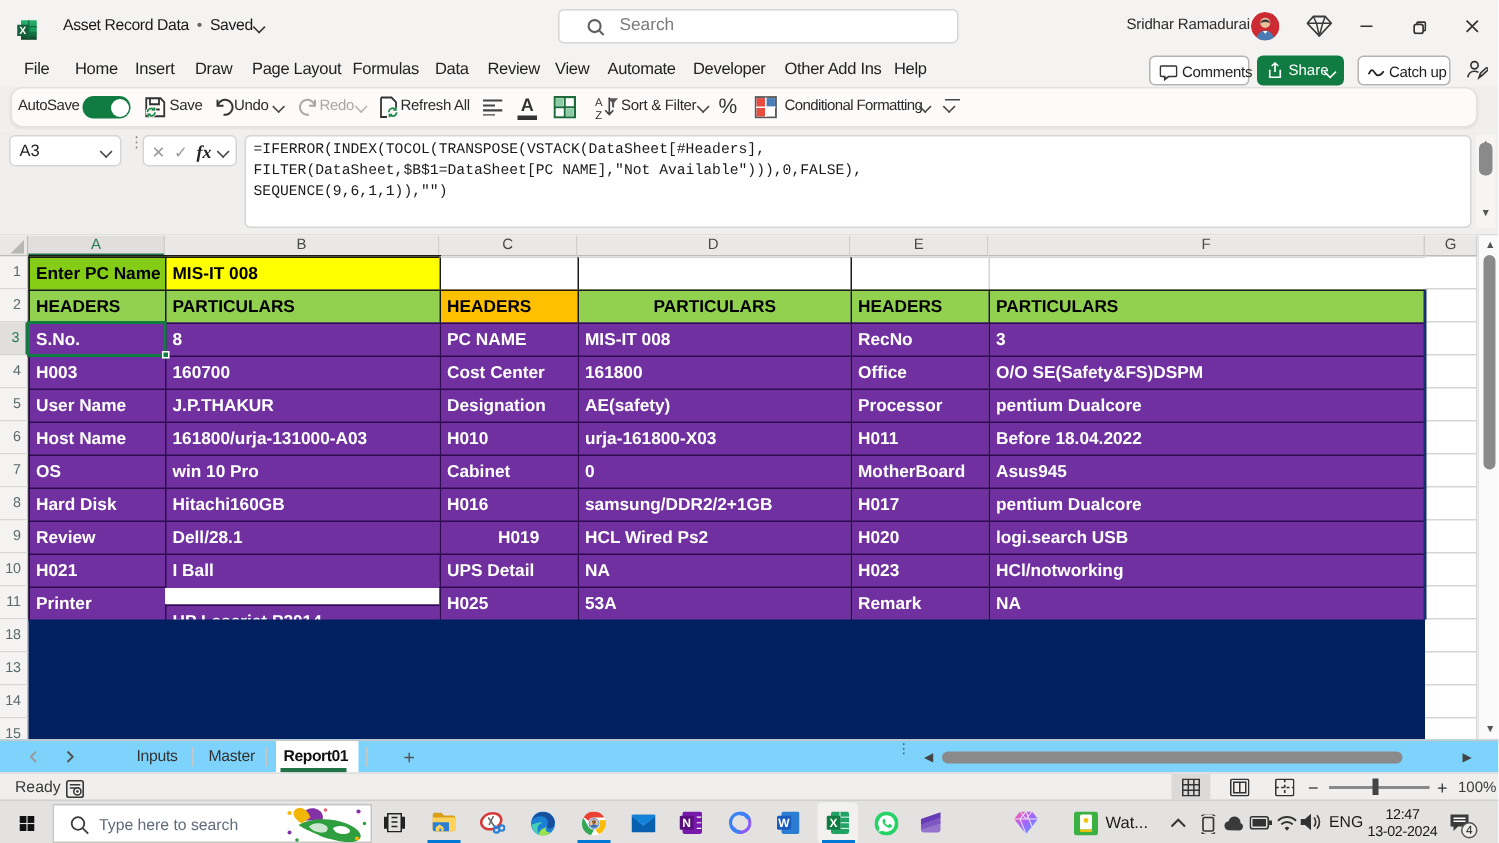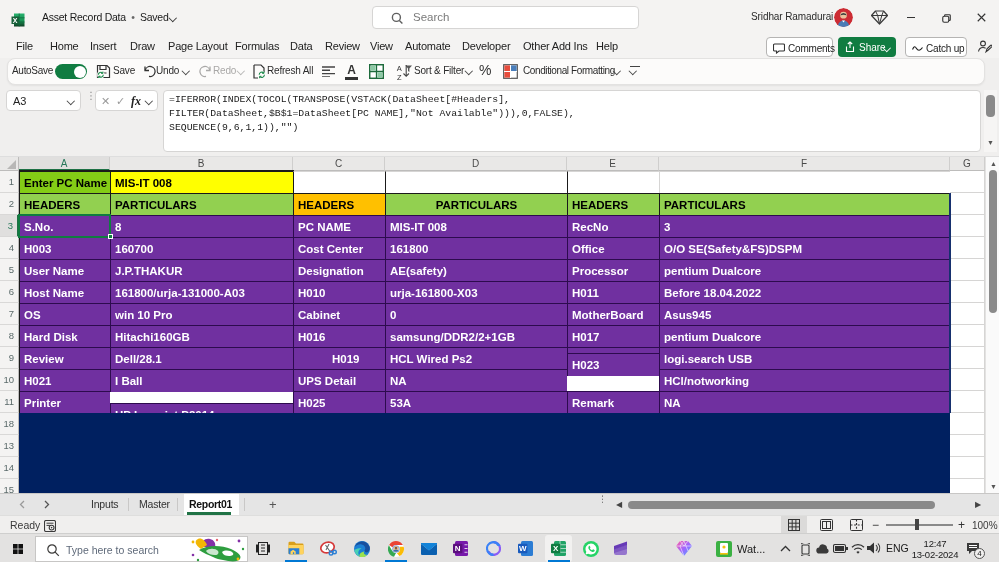--- a/index.html
+++ b/index.html
@@ -16,21 +16,21 @@
 .ric{display:flex;align-items:center;font-size:10px;letter-spacing:-0.2px;color:#2b2b2b;}
 .chv{width:5.5px;height:5.5px;border:solid #444;border-width:0 1.2px 1.2px 0;transform:rotate(45deg);}
 
 #grid{left:0;top:157px;width:985px;height:336px;background:#fff;overflow:hidden;}
 .colhead{top:0;height:14px;background:#e9e8e7;border-right:1px solid #cfcecd;border-bottom:1px solid #bdbcbb;color:#4a4a4a;font-size:10px;text-align:center;line-height:14px;}
 .rowhead{left:0;width:19px;background:#f4f3f2;border-right:1px solid #bdbcbb;border-bottom:1px solid #d9d8d7;color:#5a6a6a;font-size:9.5px;text-align:right;padding-right:4px;line-height:21px;}
 .cell{font-weight:bold;font-size:11.5px;line-height:22px;padding-left:4px;white-space:nowrap;overflow:hidden;border-left:1px solid #1a1a1a;border-top:1px solid #1a1a1a;}
 .purple{background:#7030a0;color:#fff;border-left:1px solid #2d0b4e;border-top:1px solid #2d0b4e;}
 .gline{background:#d6d5d4;}
 
-#tabbar{left:0;top:493px;width:999px;height:22px;background:#e5e5e5;border-top:1px solid #c8c7c6;}
+#tabbar{left:0;top:493px;width:999px;height:22px;background:#7dd3fc;border-top:1px solid #c8c7c6;}
 #statusbar{left:0;top:515px;width:999px;height:18px;background:#f0efee;border-top:1px solid #dededd;font-size:10.5px;color:#3a3a3a;}
 #taskbar{left:0;top:533px;width:999px;height:29px;background:#e3e2e1;border-top:1px solid #cfcfce;}
 .tabtxt{font-size:10.5px;letter-spacing:-0.2px;color:#333;}
 svg{display:block;}
 </style></head><body>
 <div id="app">
 
 <div class="abs" id="titlebar">
  <svg class="abs" style="left:11px;top:13px" width="14" height="14" viewBox="0 0 14 14">
   <defs>
@@ -308,21 +308,21 @@
 <div class="abs cell purple" style="left:19px;top:190px;width:91px;height:23px;">Review</div>
 <div class="abs cell purple" style="left:110px;top:190px;width:183px;height:23px;">Dell/28.1</div>
 <div class="abs cell purple" style="left:293px;top:190px;width:92px;height:41px;padding-left:38px;">H019</div>
 <div class="abs cell purple" style="left:385px;top:190px;width:182px;height:23px;">HCL Wired Ps2</div>
 <div class="abs cell purple" style="left:567px;top:190px;width:92px;height:23px;">H020</div>
 <div class="abs cell purple" style="left:659px;top:190px;width:291px;height:23px;">logi.search USB</div>
 <div class="abs cell purple" style="left:19px;top:212px;width:91px;height:23px;">H021</div>
 <div class="abs cell purple" style="left:110px;top:212px;width:183px;height:23px;">I Ball</div>
 <div class="abs cell purple" style="left:293px;top:212px;width:92px;height:23px;">UPS Detail</div>
 <div class="abs cell purple" style="left:385px;top:212px;width:182px;height:23px;">NA</div>
-<div class="abs cell purple" style="left:567px;top:196px;width:92px;height:23px;">H023</div>
+<div class="abs cell purple" style="left:567px;top:212px;width:92px;height:23px;">H023</div>
 <div class="abs cell purple" style="left:659px;top:212px;width:291px;height:23px;">HCl/notworking</div>
 <div class="abs cell purple" style="left:19px;top:234px;width:91px;height:23px;">Printer</div>
 <div class="abs cell purple" style="left:110px;top:246px;width:183px;height:23px;">HP Laserjet P2014</div>
 <div class="abs cell purple" style="left:293px;top:234px;width:92px;height:23px;">H025</div>
 <div class="abs cell purple" style="left:385px;top:234px;width:182px;height:23px;">53A</div>
 <div class="abs cell purple" style="left:567px;top:234px;width:92px;height:23px;">Remark</div>
 <div class="abs cell purple" style="left:659px;top:234px;width:291px;height:23px;">NA</div>
 <div class="abs" style="left:19px;top:13px;width:275px;height:1px;background:#1a1a1a;"></div>
 <div class="abs" style="left:19px;top:14px;width:1px;height:242px;background:#1a1a1a;"></div>
 <div class="abs" style="left:19px;top:256px;width:931px;height:80px;background:#002060;"></div>

